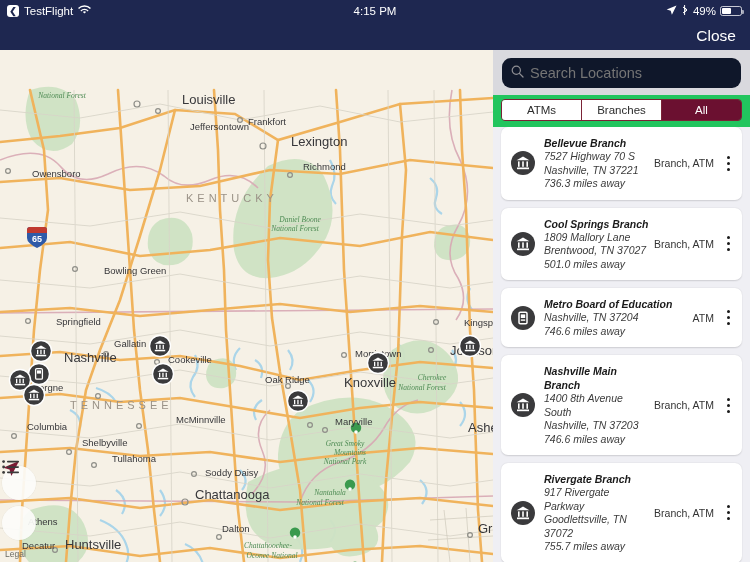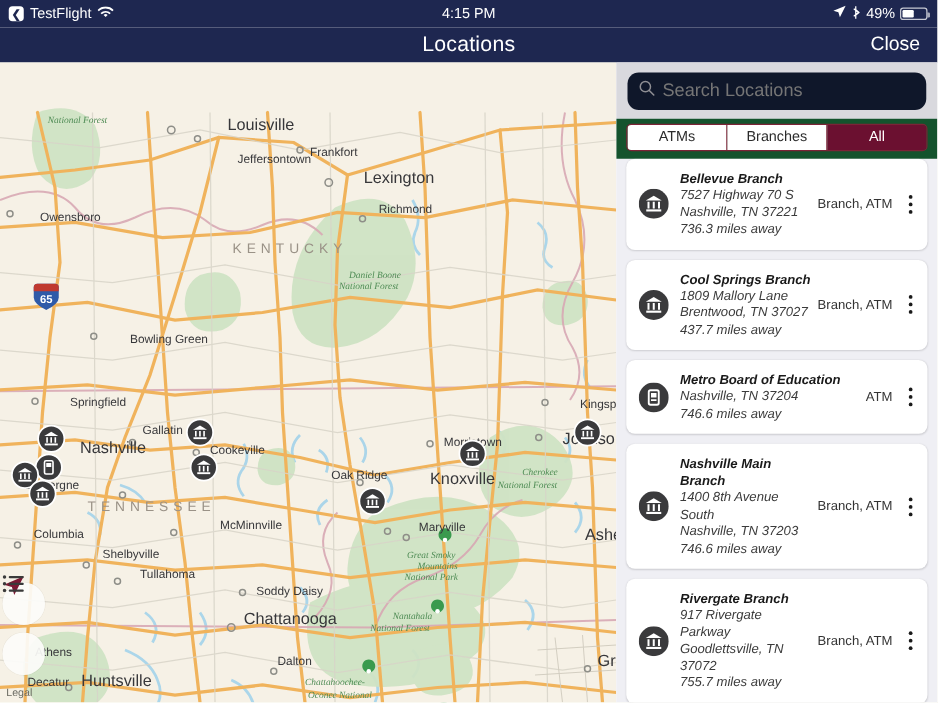--- a/index.html
+++ b/index.html
@@ -77,21 +77,21 @@
   }
   .searchwrap { padding: 8px 9px 7px 9px; background: #d9d9de; }
   .searchbox {
     height: 30px; background: #0f172a; border-radius: 9px;
     display: flex; align-items: center; padding: 0 9px; gap: 6px;
   }
   .search-input {
     border: 0; outline: 0; font-size: 14.5px; color: #8e8e93;
     font-family: "Liberation Sans", sans-serif; width: 100%; background: transparent;
   }
-  .segwrap { padding: 4px 8px 6px 8px; background: #14532d; }
+  .segwrap { padding: 4px 8px 6px 8px; background: #22c55e; }
   .segctl {
     display: flex; height: 22px; border: 1px solid #7b2336;
     border-radius: 4px; overflow: hidden;
   }
   .seg {
     flex: 1; display: flex; align-items: center; justify-content: center;
     font-size: 11.5px; color: #2b2b2b; background: #ffffff;
     border-right: 1px solid #7b2336;
   }
   .seg:last-child { border-right: 0; }
@@ -144,21 +144,20 @@
           </svg>
       </span>
       <span>49%</span>
       <span class="batt-shell">
           <span class="batt-fill"></span>
         </span>
     </div>
   </div>
 
   <div class="navbar">
-    <div class="nav-title">Locations</div>
     <div class="nav-close">Close</div>
   </div>
 
   <div class="map">
     <svg id="map-svg" width="493" height="512" viewBox="0 0 493 512">
       <defs>
         <clipPath id="mclip">
             <rect x="0" y="0" width="493" height="512"></rect>
           </clipPath>
       </defs>
@@ -546,21 +545,21 @@
                 <rect x="7" y="10.4" width="1.6" height="5.4"></rect>
                 <rect x="11.2" y="10.4" width="1.6" height="5.4"></rect>
                 <rect x="15.4" y="10.4" width="1.6" height="5.4"></rect>
                 <rect x="6" y="16.5" width="12" height="1.7"></rect>
               </g>
             </svg></div>
           <div class="card-body">
             <div class="card-name">Cool Springs Branch</div>
             <div class="card-line">1809 Mallory Lane</div>
             <div class="card-line">Brentwood, TN 37027</div>
-            <div class="card-line">437.7 miles away</div>
+            <div class="card-line">501.0 miles away</div>
           </div>
           <div class="card-type">Branch, ATM</div>
           <div class="kebab">
             <i></i>
             <i></i>
             <i></i>
           </div>
         </div>
         <div class="card">
           <div class="card-icon"><svg width="24" height="24" viewBox="0 0 24 24">

